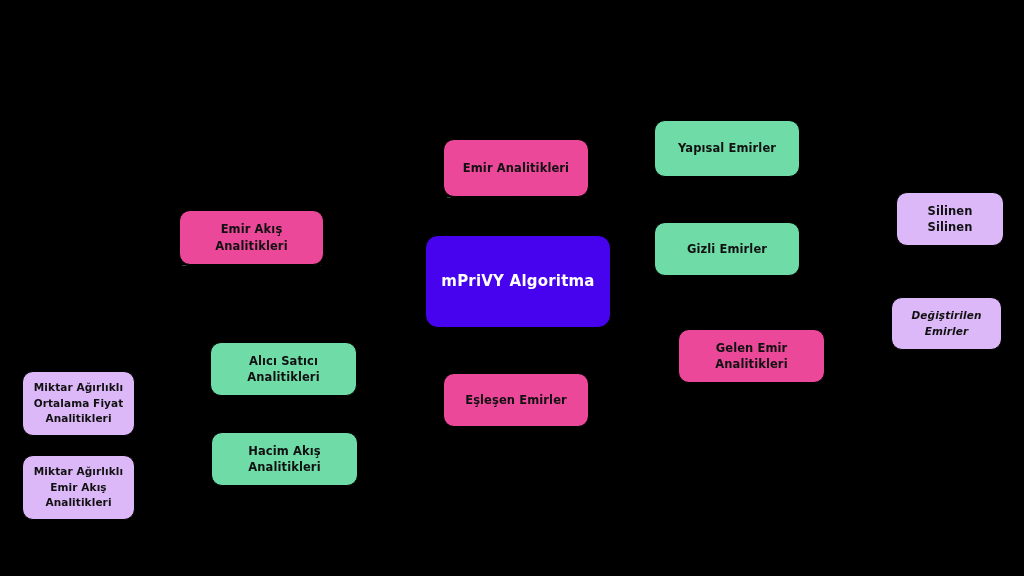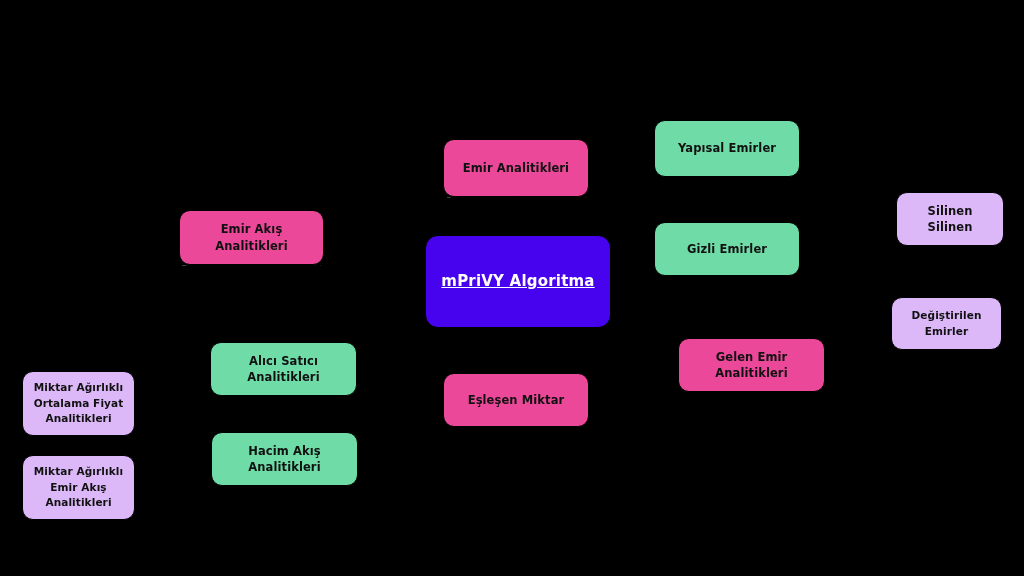--- a/index.html
+++ b/index.html
@@ -39,21 +39,20 @@
     display: block;
     width: 100%;
     white-space: pre-line;
   }
   .node.central {
     font-size: 15px;
     font-weight: 700;
     color: #ffffff;
     border-radius: 13px;
     letter-spacing: 0.2px;
-    text-decoration: underline;
   }
   .node.small-text {
     font-size: 10.5px;
     line-height: 1.5;
   }
   
   .c-orange   { background: #ec4899; }
   .c-green    { background: #6FDCA8; }
   .c-lavender { background: #DCB8F8; }
   .c-violet   { background: #4703EE; }
@@ -92,31 +91,31 @@
   </div>
 
   <div class="node c-green" style="left:654px; top:222px; width:146px; height:54px;">
     <span class="label">Gizli Emirler</span>
   </div>
 
   <div class="node c-lavender" style="left:896px; top:192px; width:108px; height:54px;">
     <span class="label">Silinen Silinen</span>
   </div>
 
-  <div class="node c-lavender small-text" style="left:891px; top:297px; width:111px; height:53px;">
+  <div class="node c-lavender small-text" style="left:891px; top:297px; width:111px; height:53px;font-style:italic;">
     <span class="label">Değiştirilen
 Emirler</span>
   </div>
 
-  <div class="node c-orange" style="left:678px; top:338px; width:147px; height:54px;">
+  <div class="node c-orange" style="left:678px; top:329px; width:147px; height:54px;">
     <span class="label">Gelen Emir Analitikleri</span>
   </div>
 
   <div class="node c-orange" style="left:443px; top:373px; width:146px; height:54px;">
-    <span class="label">Eşleşen Miktar</span>
+    <span class="label">Eşleşen Emirler</span>
   </div>
 
   <div class="node c-green" style="left:210px; top:342px; width:147px; height:54px;">
     <span class="label">Alıcı Satıcı Analitikleri</span>
   </div>
 
   <div class="node c-green" style="left:211px; top:432px; width:147px; height:54px;">
     <span class="label">Hacim Akış Analitikleri</span>
   </div>
 

